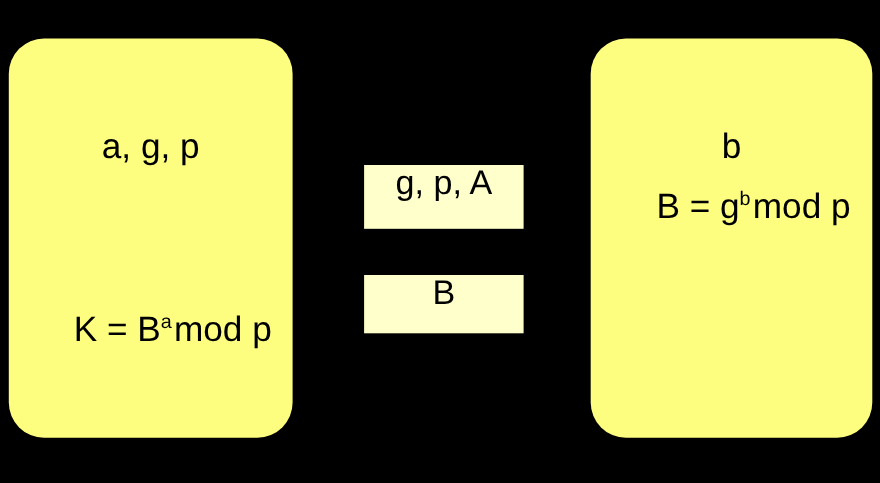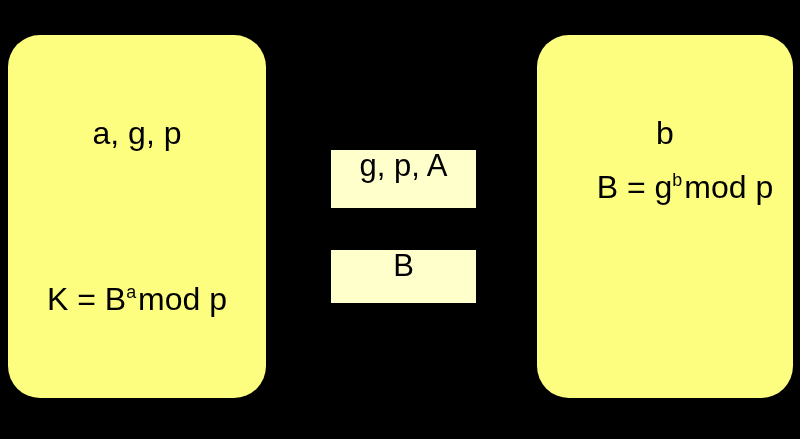--- a/index.html
+++ b/index.html
@@ -80,21 +80,21 @@
   }
   .msg-text {
     font-size: 31px;
     color: #000000;
     line-height: 1;
     white-space: nowrap;
   }
 
   .line-secret-left   { top: 82px; }
   .line-public-left   { top: 148px; }
-  .line-shared-left   { top: 248px; }
+  .line-shared-left   { top: 248px; padding-left: 20px; }
 
   .line-secret-right  { top: 82px; }
   .line-public-right  { top: 136px; padding-left: 20px; }
   .line-shared-right  { top: 248px; }
 
   sup.exp {
     font-size: 0.56em;
     vertical-align: super;
     line-height: 0;
     margin-left: 0px;

